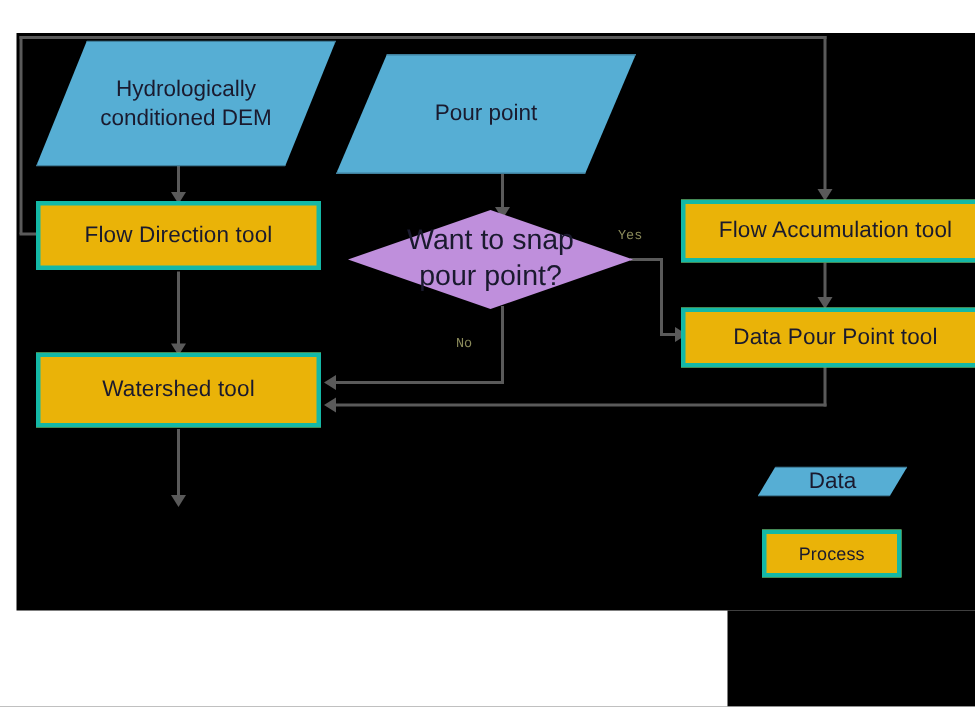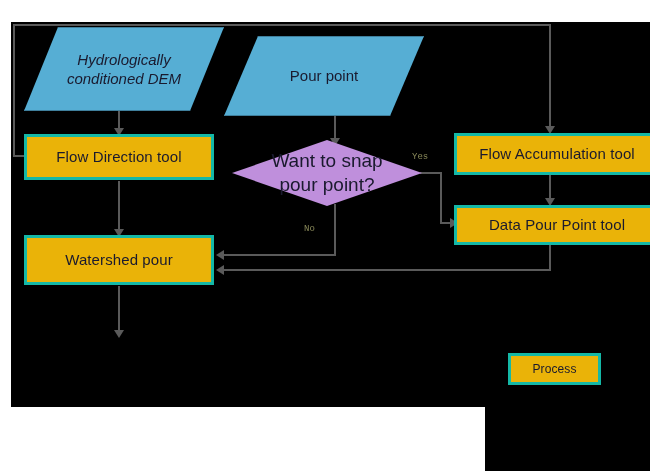--- a/index.html
+++ b/index.html
@@ -177,21 +177,21 @@
   <div class="arrowhead left" style="left:216px; top:265px;"></div>
 
   <div class="conn v" style="left:118px; top:286px; height:46px;"></div>
   <div class="arrowhead down" style="left:114px; top:330px;"></div>
 
   <div class="edge-label" style="left:412px; top:152px;">Yes</div>
   <div class="edge-label" style="left:304px; top:224px;">No</div>
 
   <div class="data-shape lean" style="left:24px; top:27px; width:200px; height:84px; --sk:34px;">
     <div class="para"></div>
-    <div class="label" style="padding:0 30px;font-style:italic;">Hydrologically conditioned DEM</div>
+    <div class="label" style="padding:0 30px;">Hydrologically conditioned DEM</div>
   </div>
 
   <div class="data-shape lean" style="left:224px; top:36px; width:200px; height:80px; --sk:34px;">
     <div class="para"></div>
     <div class="label">Pour point</div>
   </div>
 
   <div class="node process" style="left:24px; top:134px; width:190px; height:46px;">
     <span>Flow Direction tool</span>
   </div>
@@ -203,23 +203,27 @@
   <div class="decision" style="left:232px; top:140px; width:190px; height:66px;">
     <div class="dia"></div>
     <div class="label" style="padding:0 30px;">Want to snap pour point?</div>
   </div>
 
   <div class="node process" style="left:454px; top:205px; width:206px; height:40px;">
     <span>Data Pour Point tool</span>
   </div>
 
   <div class="node process" style="left:24px; top:235px; width:190px; height:50px;">
-    <span>Watershed pour</span>
-  </div>
-
-
+    <span>Watershed tool</span>
+  </div>
+
+
+  <div class="data-shape lean" style="left:505px; top:311px; width:100px; height:20px; --sk:12px;">
+    <div class="para"></div>
+    <div class="label legend-text">Data</div>
+  </div>
 
   <div class="node process legend-text" style="left:508px; top:353px; width:93px; height:32px;">
     <span>Process</span>
   </div>
 
 
 </div>
 
 </body></html>

